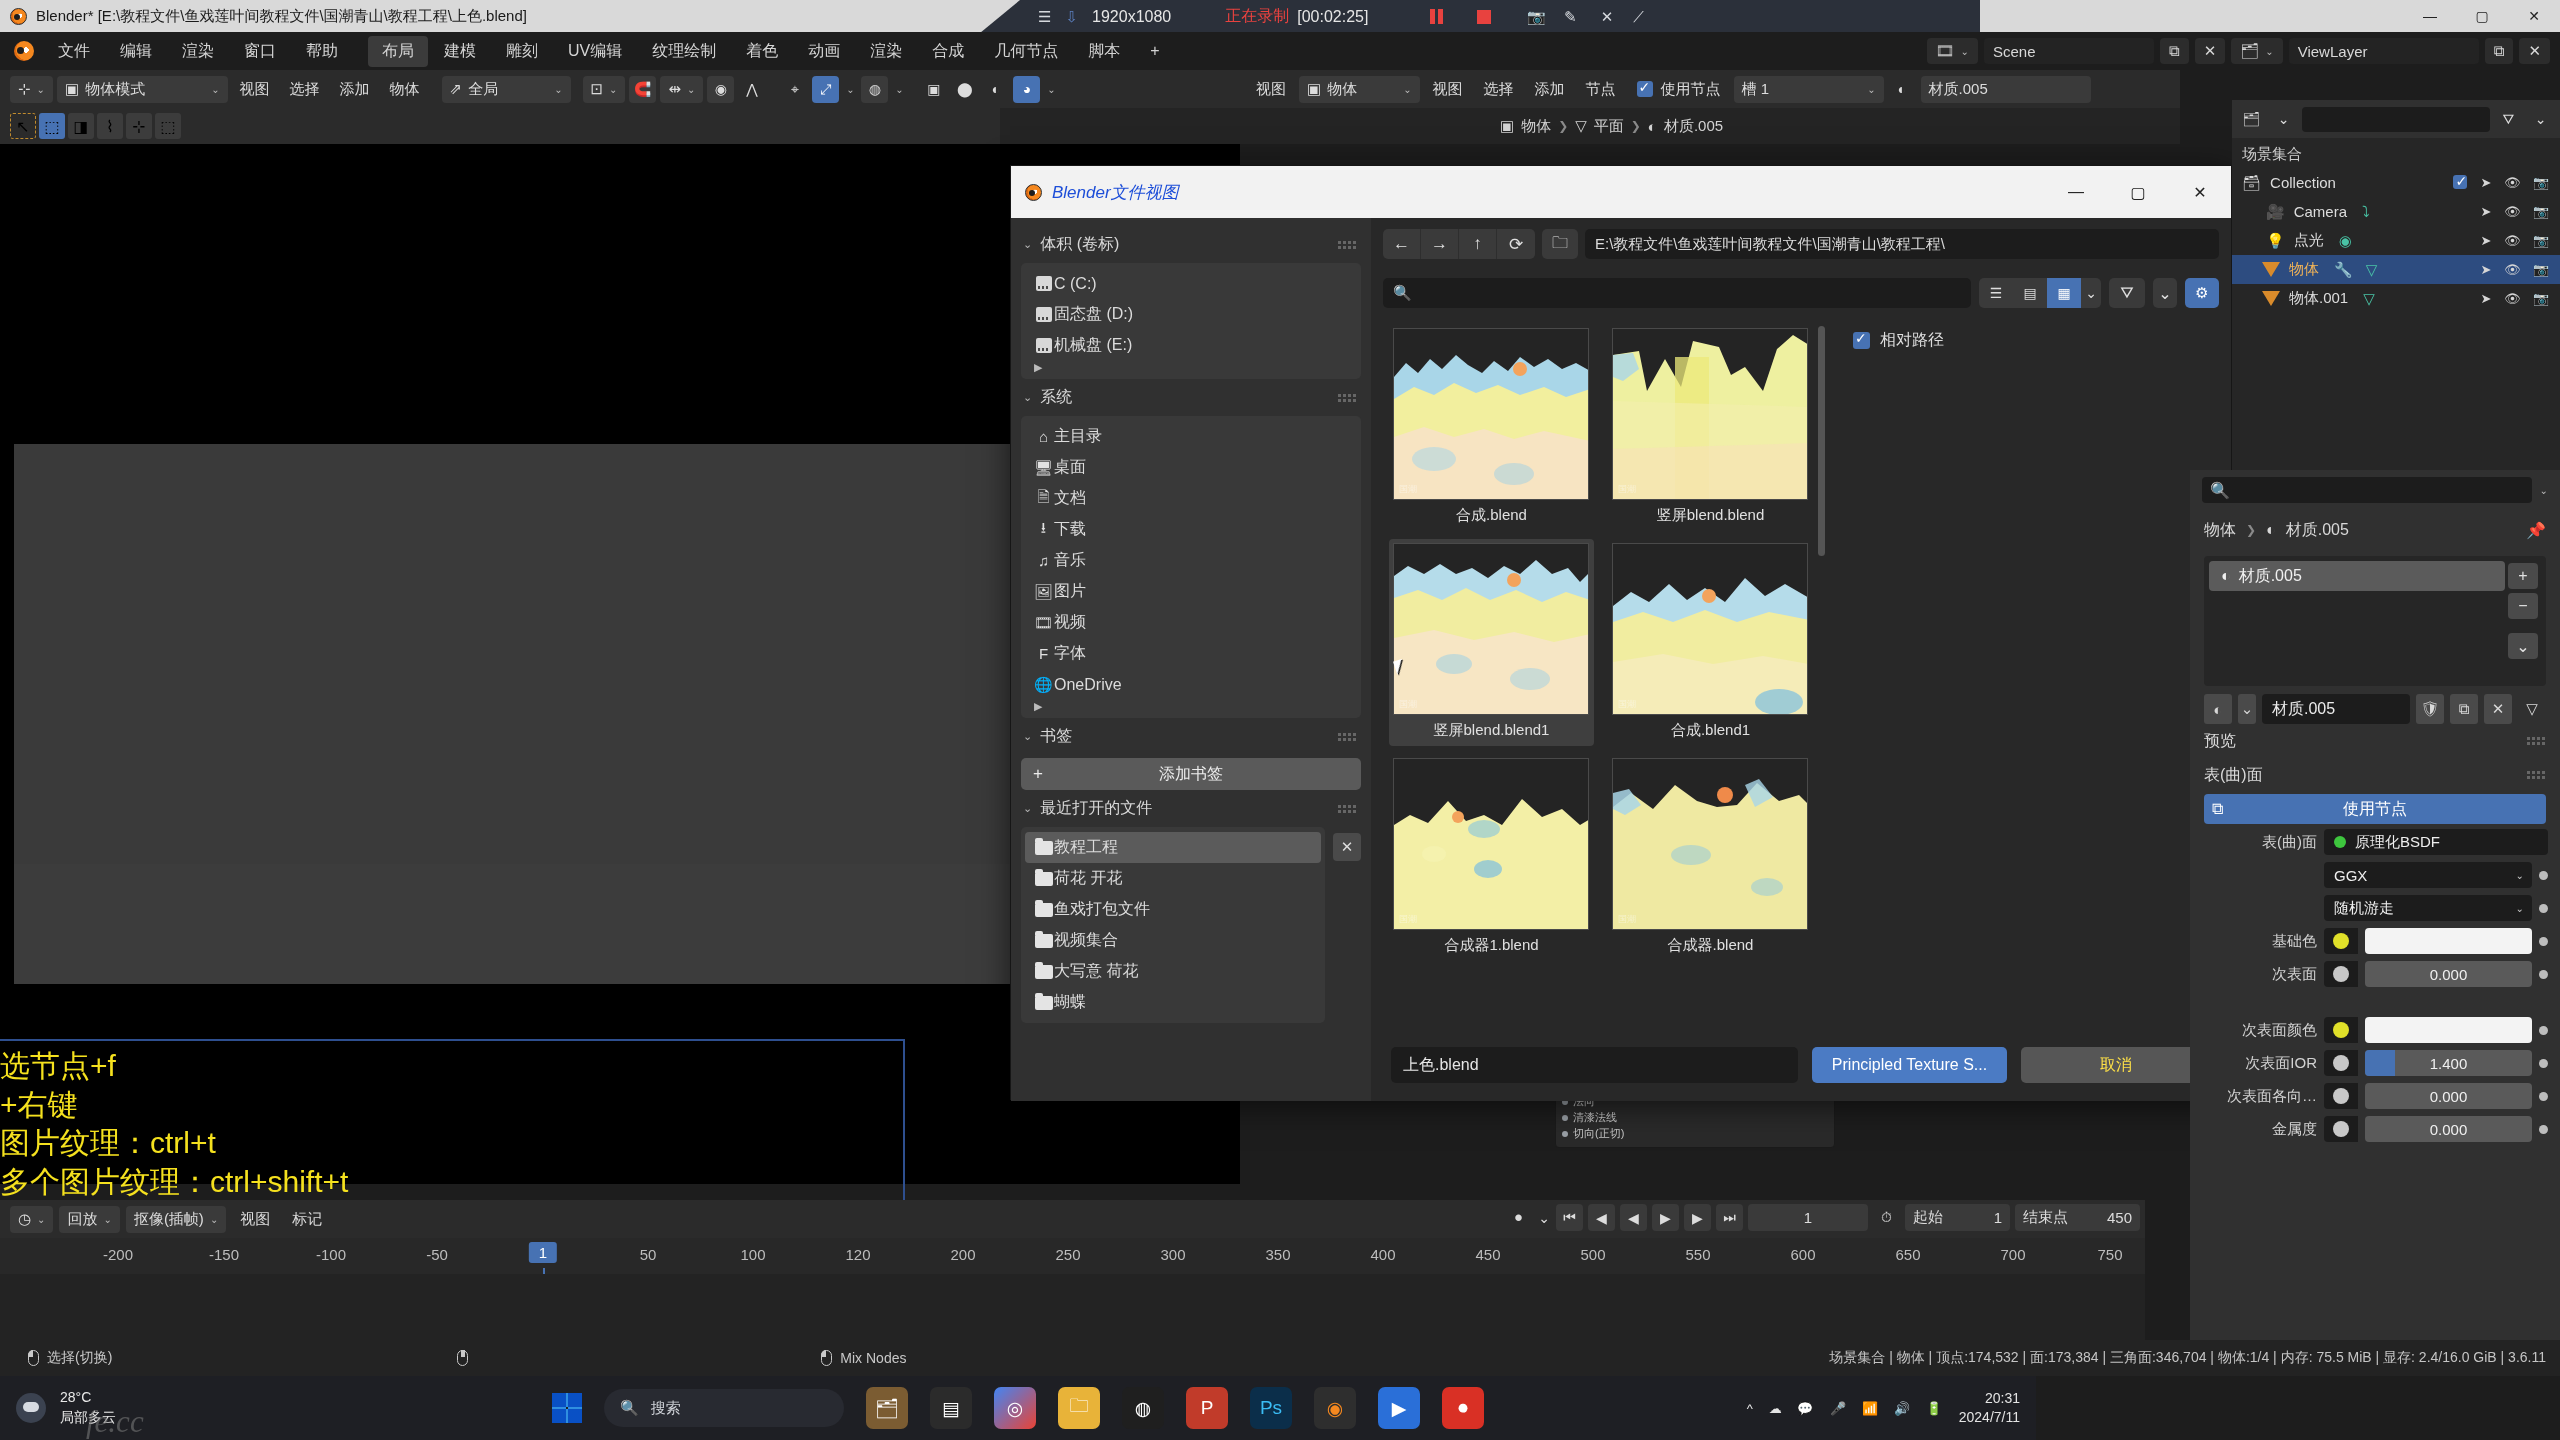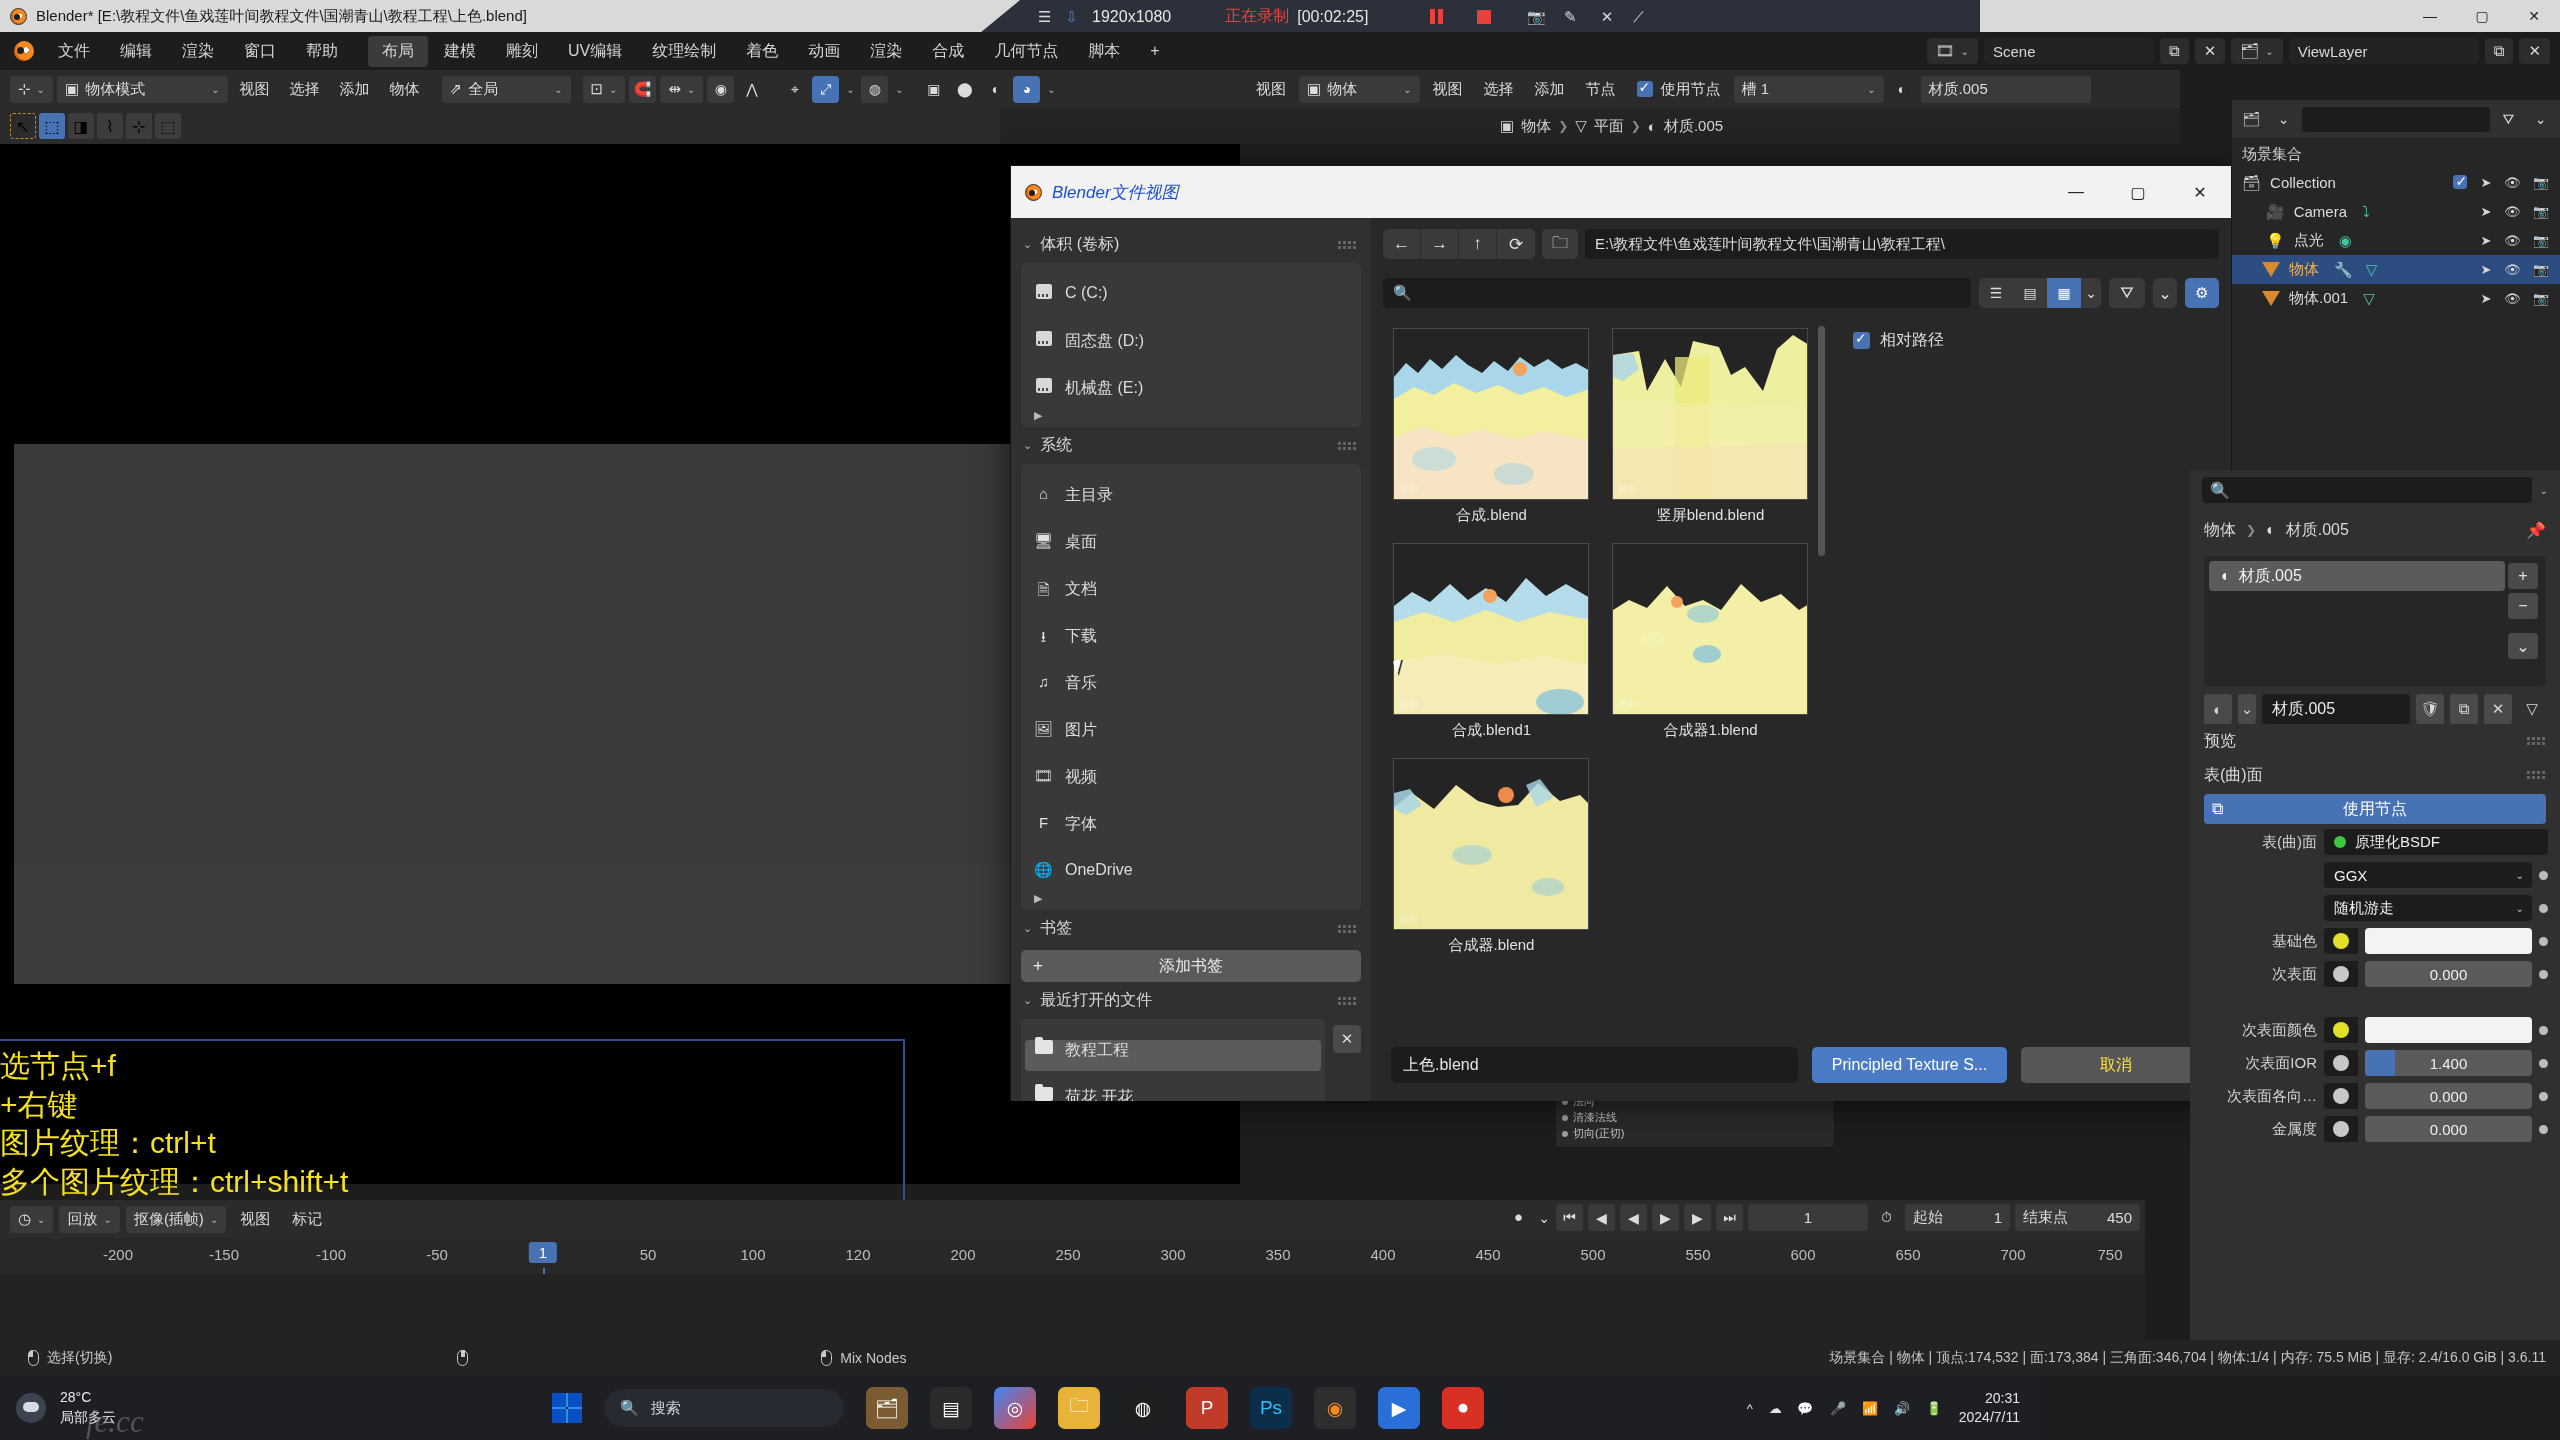--- a/index.html
+++ b/index.html
@@ -105,22 +105,22 @@
   .fb-side{ width:360px; background:#303030; padding:8px 10px 0 10px; overflow:hidden; }
   .fb-main{ flex:1; background:#282828; position:relative; }
 
   .sec-hdr{ display:flex; align-items:center; gap:8px; font-size:16px; color:#d8d8d8;
       padding:8px 4px 8px 2px; }
   .sec-hdr .cv{ font-size:11px; color:#b7b7b7; }
   .grip{ margin-left:auto; width:20px;height:10px;
      background-image:radial-gradient(#6f6f6f 40%, transparent 41%);
      background-size:5px 5px; opacity:.85;}
   .listbox{ background:#393939; border-radius:5px; padding:5px 4px; }
-  .li{ display:flex; gap:11px; height:31px; padding:0 8px; font-size:16px;
-     color:#dcdcdc; border-radius:4px;margin-top:16px;}
+  .li{ display:flex; align-items:center; height:31px; padding:0 8px; font-size:16px;
+     color:#dcdcdc; border-radius:4px;}
   .li.sel{ background:#5b5b5b; }
   .li .ic{ width:21px; display:flex; justify-content:center; color:#e2e2e2; font-size:15px;}
   .folder-ic{ width:18px;height:14px;background:#e4e4e4;border-radius:2px; position:relative;}
   .folder-ic:before{content:"";position:absolute;left:0;top:-3px;width:8px;height:4px;background:#e4e4e4;border-radius:2px 2px 0 0;}
   .drive-ic{ width:16px;height:15px;background:#d8d8d8;border-radius:2px; position:relative;}
   .drive-ic:after{content:"";position:absolute;left:2px;bottom:2px;width:11px;height:3px;
      background:repeating-linear-gradient(90deg,#4a4a4a 0 2px, #d8d8d8 2px 4px);}
   .more{ color:#bbb; font-size:11px; padding-left:9px; }
   .addbm{ background:#5a5a5a; border-radius:5px; height:32px; display:flex; align-items:center;
      justify-content:center; position:relative; font-size:16px; color:#ececec; margin-top:3px;}
@@ -666,20 +666,35 @@
                     <rect x="62" y="28" width="34" height="144" fill="#ece97a" opacity=".75"></rect>
                     <path d="M0,72 L196,78 L196,172 L0,172 Z" fill="#f3efae" opacity=".6"></path>
                     <path d="M0,120 L196,114 L196,172 L0,172 Z" fill="#f7e0b8" opacity=".55"></path>
                     <path d="M0,26 L20,24 L26,40 L10,52 L0,48 Z" fill="#a9d6e8" opacity=".8"></path>
                   </svg>
                   <span class="wm">国潮</span>
                 </div>
                 <div class="cap">竖屏blend.blend</div>
               </div>
 
+              <div class="thumb sel">
+                <div class="img">
+                  <svg width="196" height="172" viewBox="0 0 196 172">
+                    <rect width="196" height="172" fill="#242424"></rect>
+                    <path d="M0,32 L14,22 L30,30 L46,20 L62,30 L78,24 L94,34 L110,22 L126,30 L142,16 L158,30 L174,24 L186,38 L196,28 L196,172 L0,172 Z" fill="#b5dcea"></path>
+                    <path d="M0,54 L24,46 L48,56 L72,44 L96,56 L122,46 L148,58 L172,48 L196,56 L196,172 L0,172 Z" fill="#f1eda0"></path>
+                    <path d="M0,94 L40,86 L80,96 L120,88 L160,98 L196,90 L196,172 L0,172 Z" fill="#f7e6c4"></path>
+                    <circle cx="120" cy="36" r="7" fill="#f3a35c"></circle>
+                    <ellipse cx="60" cy="120" rx="18" ry="10" fill="#9fd0e4" opacity=".55"></ellipse>
+                    <ellipse cx="136" cy="135" rx="20" ry="11" fill="#9fd0e4" opacity=".5"></ellipse>
+                  </svg>
+                  <span class="wm">国潮</span>
+                </div>
+                <div class="cap">竖屏blend.blend1</div>
+              </div>
 
               <div class="thumb">
                 <div class="img">
                   <svg width="196" height="172" viewBox="0 0 196 172">
                     <rect width="196" height="172" fill="#242424"></rect>
                     <path d="M0,62 L18,48 L36,58 L56,40 L74,56 L92,44 L112,58 L132,34 L152,52 L172,40 L196,54 L196,172 L0,172 Z" fill="#b5dcea"></path>
                     <path d="M0,78 L30,68 L60,78 L92,66 L124,78 L156,68 L196,76 L196,172 L0,172 Z" fill="#f1eda0"></path>
                     <path d="M0,118 L50,110 L100,120 L150,112 L196,120 L196,172 L0,172 Z" fill="#f5ecb8"></path>
                     <circle cx="96" cy="52" r="7" fill="#f3a35c"></circle>
                     <ellipse cx="166" cy="158" rx="24" ry="13" fill="#7cbfe0" opacity=".7"></ellipse>

